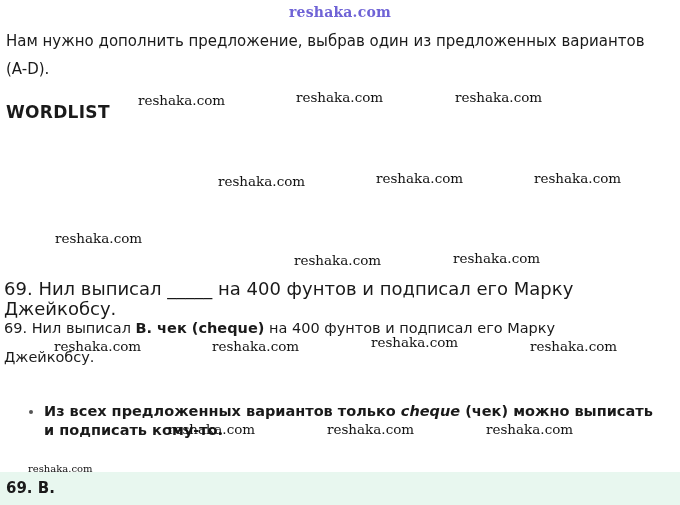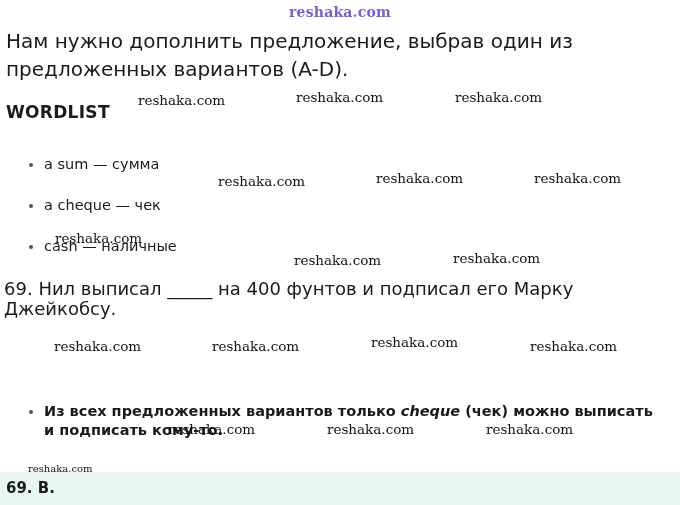--- a/index.html
+++ b/index.html
@@ -30,21 +30,21 @@
     font-size: 14px;
     font-weight: bold;
     color: #6f63d6;
     letter-spacing: 0.2px;
   }
   .intro {
     position: absolute;
     left: 6px;
     top: 27px;
     width: 640px;
-    font-size: 20px;
+    font-size: 15px;
     line-height: 28px;
     color: #1a1a1a;
   }
   .wordlist-title {
     position: absolute;
     left: 6px;
     top: 102px;
     font-size: 17px;
     font-weight: bold;
     letter-spacing: 0.3px;
@@ -145,31 +145,30 @@
 <body>
 
 <div class="page">
 
   <div class="brand-top">reshaka.com</div>
 
   <div class="intro">Нам нужно дополнить предложение, выбрав один из предложенных вариантов (A-D).</div>
 
   <div class="wordlist-title">WORDLIST</div>
 
-  <ul class="bullets wordlist">
-    <li>a sum — сумма</li>
-    <li>a cheque — чек</li>
-    <li>cash — наличные</li>
-  </ul>
 
   <div class="q-line-1">
     <span>69.</span>
     <span>Нил выписал _____ на 400 фунтов и подписал его Марку Джейкобсу.</span>
   </div>
 
+  <div class="q-line-2">
+    <span>69.</span>
+    <span>Нил выписал </span><b class="bold">B. чек (cheque)</b><span> на 400 фунтов и подписал его Марку Джейкобсу.</span>
+  </div>
 
   <ul class="bullets explain">
     <li><span>Из всех предложенных вариантов только </span><em class="it">cheque</em><span> (чек) можно выписать и подписать кому-то.</span></li>
   </ul>
 
   <div class="answer-bar"></div>
   <div class="answer-text">69. B.</div>
 
   <div id="watermark-layer">
       <div class="wm" style="left: 138px; top: 92px;">reshaka.com</div>

